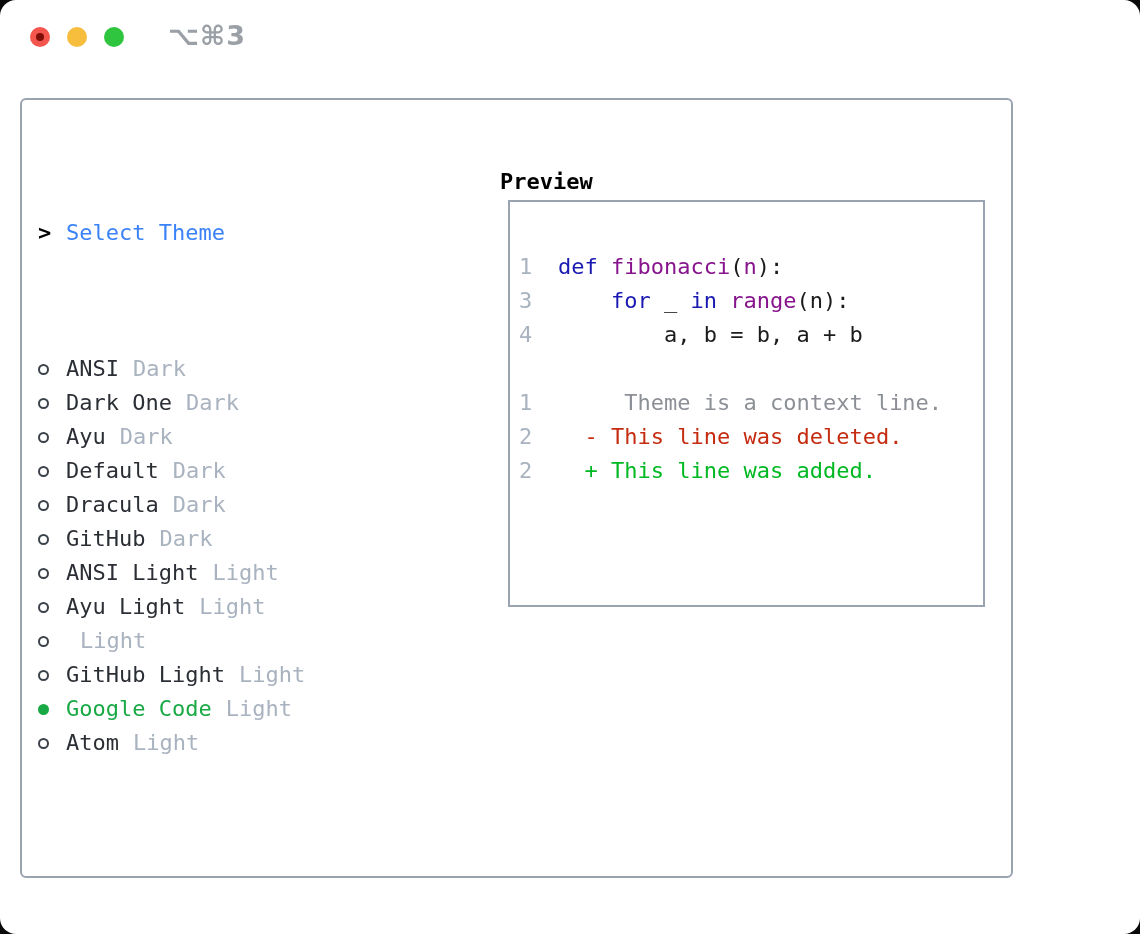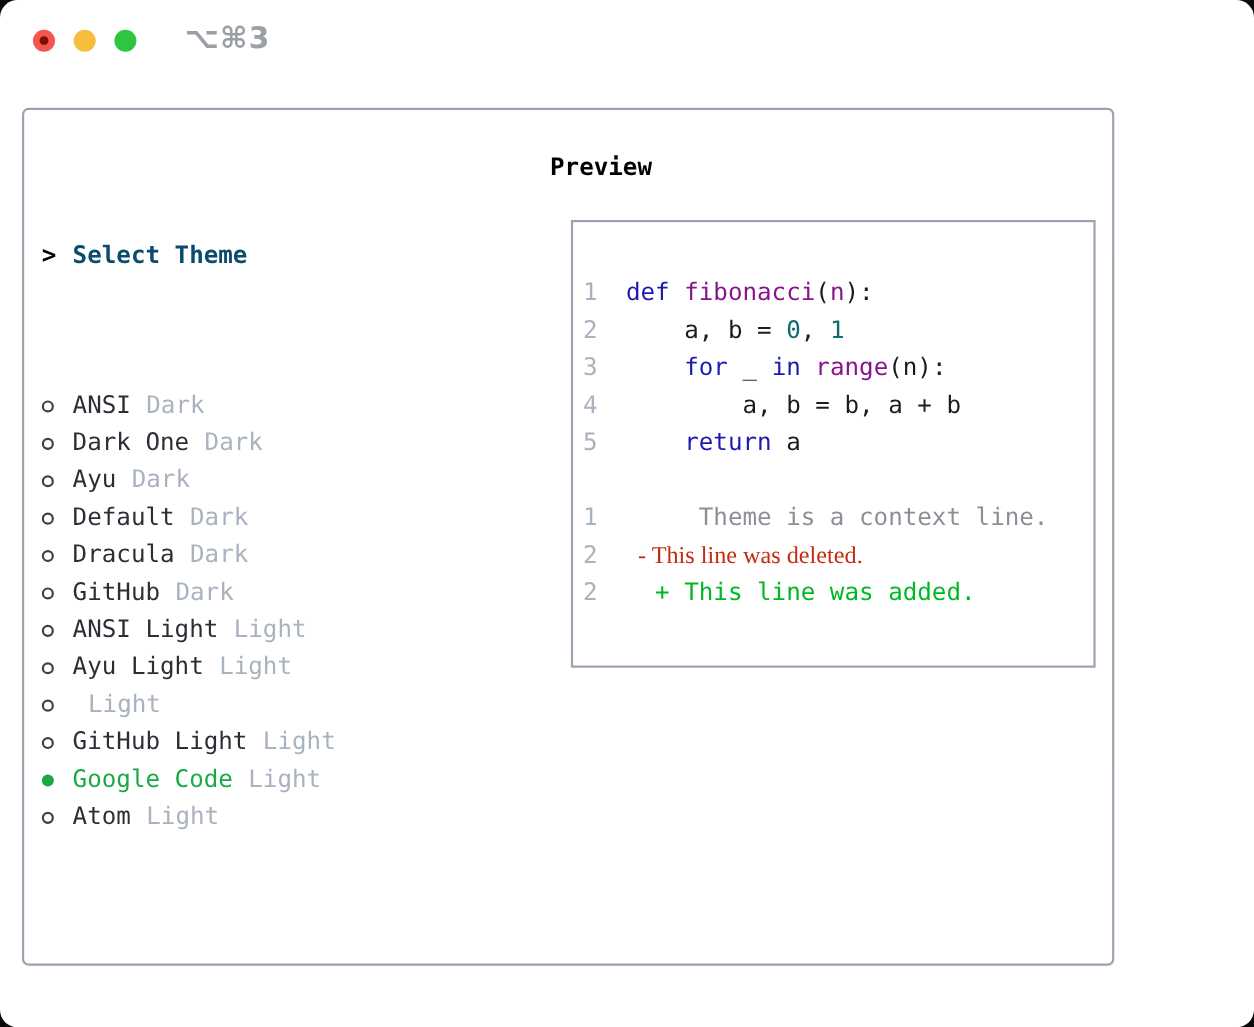--- a/index.html
+++ b/index.html
@@ -44,47 +44,47 @@
     position:absolute;left:20px;top:98px;width:993px;height:780px;
     border:2px solid var(--border);border-radius:6px;background:#fff;
   }
   .left-col{
     position:absolute;left:16px;top:48px;width:440px;
     font-size:22px;line-height:34px;color:var(--ink);white-space:pre;
   }
   .row{height:34px;display:flex;align-items:center;}
   .bullet-slot{display:inline-flex;width:28px;flex:0 0 28px;align-items:center;}
   .prompt-char{font-weight:bold;color:#000;}
-  .header-label{font-weight:bold;color:#0c4a6e;}
+  .header-label{font-weight:normal;color:#3b82f6;}
   .bullet{
     width:11px;height:11px;border-radius:50%;
     border:2px solid #3c4249;display:inline-block;
   }
   .selected .bullet{background:var(--green);border-color:var(--green);}
   .item-name{color:var(--ink);}
   .selected .item-name{color:var(--green);}
   .item-variant{color:var(--muted);margin-left:14px;}
   
   .preview-title{
-    position:absolute;left:478px;top:36px;height:34px;line-height:34px;
+    position:absolute;left:478px;top:65px;height:34px;line-height:34px;
     font-size:22px;font-weight:bold;color:#000;
   }
   .preview-box{
     position:absolute;left:486px;top:100px;width:477px;height:407px;
     border:2px solid var(--border);background:#fff;
-    padding:14px 0 0 9px;overflow:hidden;margin-left:11px;
+    padding:14px 0 0 9px;overflow:hidden;
   }
   .code-row{height:34px;line-height:34px;font-size:22px;white-space:pre;}
   .ln{display:inline-block;width:39px;color:var(--muted);}
   .tok-kw{color:var(--kw);}
   .tok-fn{color:var(--fn);}
   .tok-lit{color:var(--lit);}
   .tok-pl{color:var(--pl);}
   .tok-ctx{color:var(--ctx);}
-  .tok-del{color:var(--del);font-family:Liberation Serif, serif;}
+  .tok-del{color:var(--del);}
   .tok-add{color:var(--add);}
 </style>
 </head>
 <body>
 
 <div class="window">
 
   <div class="titlebar">
     <span class="dot red">
         <span class="dot-center"></span>
@@ -158,24 +158,22 @@
       
 
       
     </div>
 
     <div class="preview-title">Preview</div>
 
     <div class="preview-box" id="preview-box">
         <div class="code-row"><span class="ln"></span></div>
         <div class="code-row"><span class="ln">1</span><span class="tok-kw">def</span><span class="tok-pl"> </span><span class="tok-fn">fibonacci</span><span class="tok-pl">(</span><span class="tok-fn">n</span><span class="tok-pl">):</span></div>
-        <div class="code-row"><span class="ln">2</span><span class="tok-pl">    a, b = </span><span class="tok-lit">0</span><span class="tok-pl">, </span><span class="tok-lit">1</span></div>
         <div class="code-row"><span class="ln">3</span><span class="tok-pl">    </span><span class="tok-kw">for</span><span class="tok-pl"> _ </span><span class="tok-kw">in</span><span class="tok-pl"> </span><span class="tok-fn">range</span><span class="tok-pl">(n):</span></div>
         <div class="code-row"><span class="ln">4</span><span class="tok-pl">        a, b = b, a + b</span></div>
-        <div class="code-row"><span class="ln">5</span><span class="tok-pl">    </span><span class="tok-kw">return</span><span class="tok-pl"> a</span></div>
         <div class="code-row"><span class="ln"></span></div>
         <div class="code-row"><span class="ln">1</span><span class="tok-ctx">     Theme is a context line.</span></div>
         <div class="code-row"><span class="ln">2</span><span class="tok-del">  - This line was deleted.</span></div>
         <div class="code-row"><span class="ln">2</span><span class="tok-add">  + This line was added.</span></div>
       </div>
 
   </div>
 </div>
 
 </body></html>

